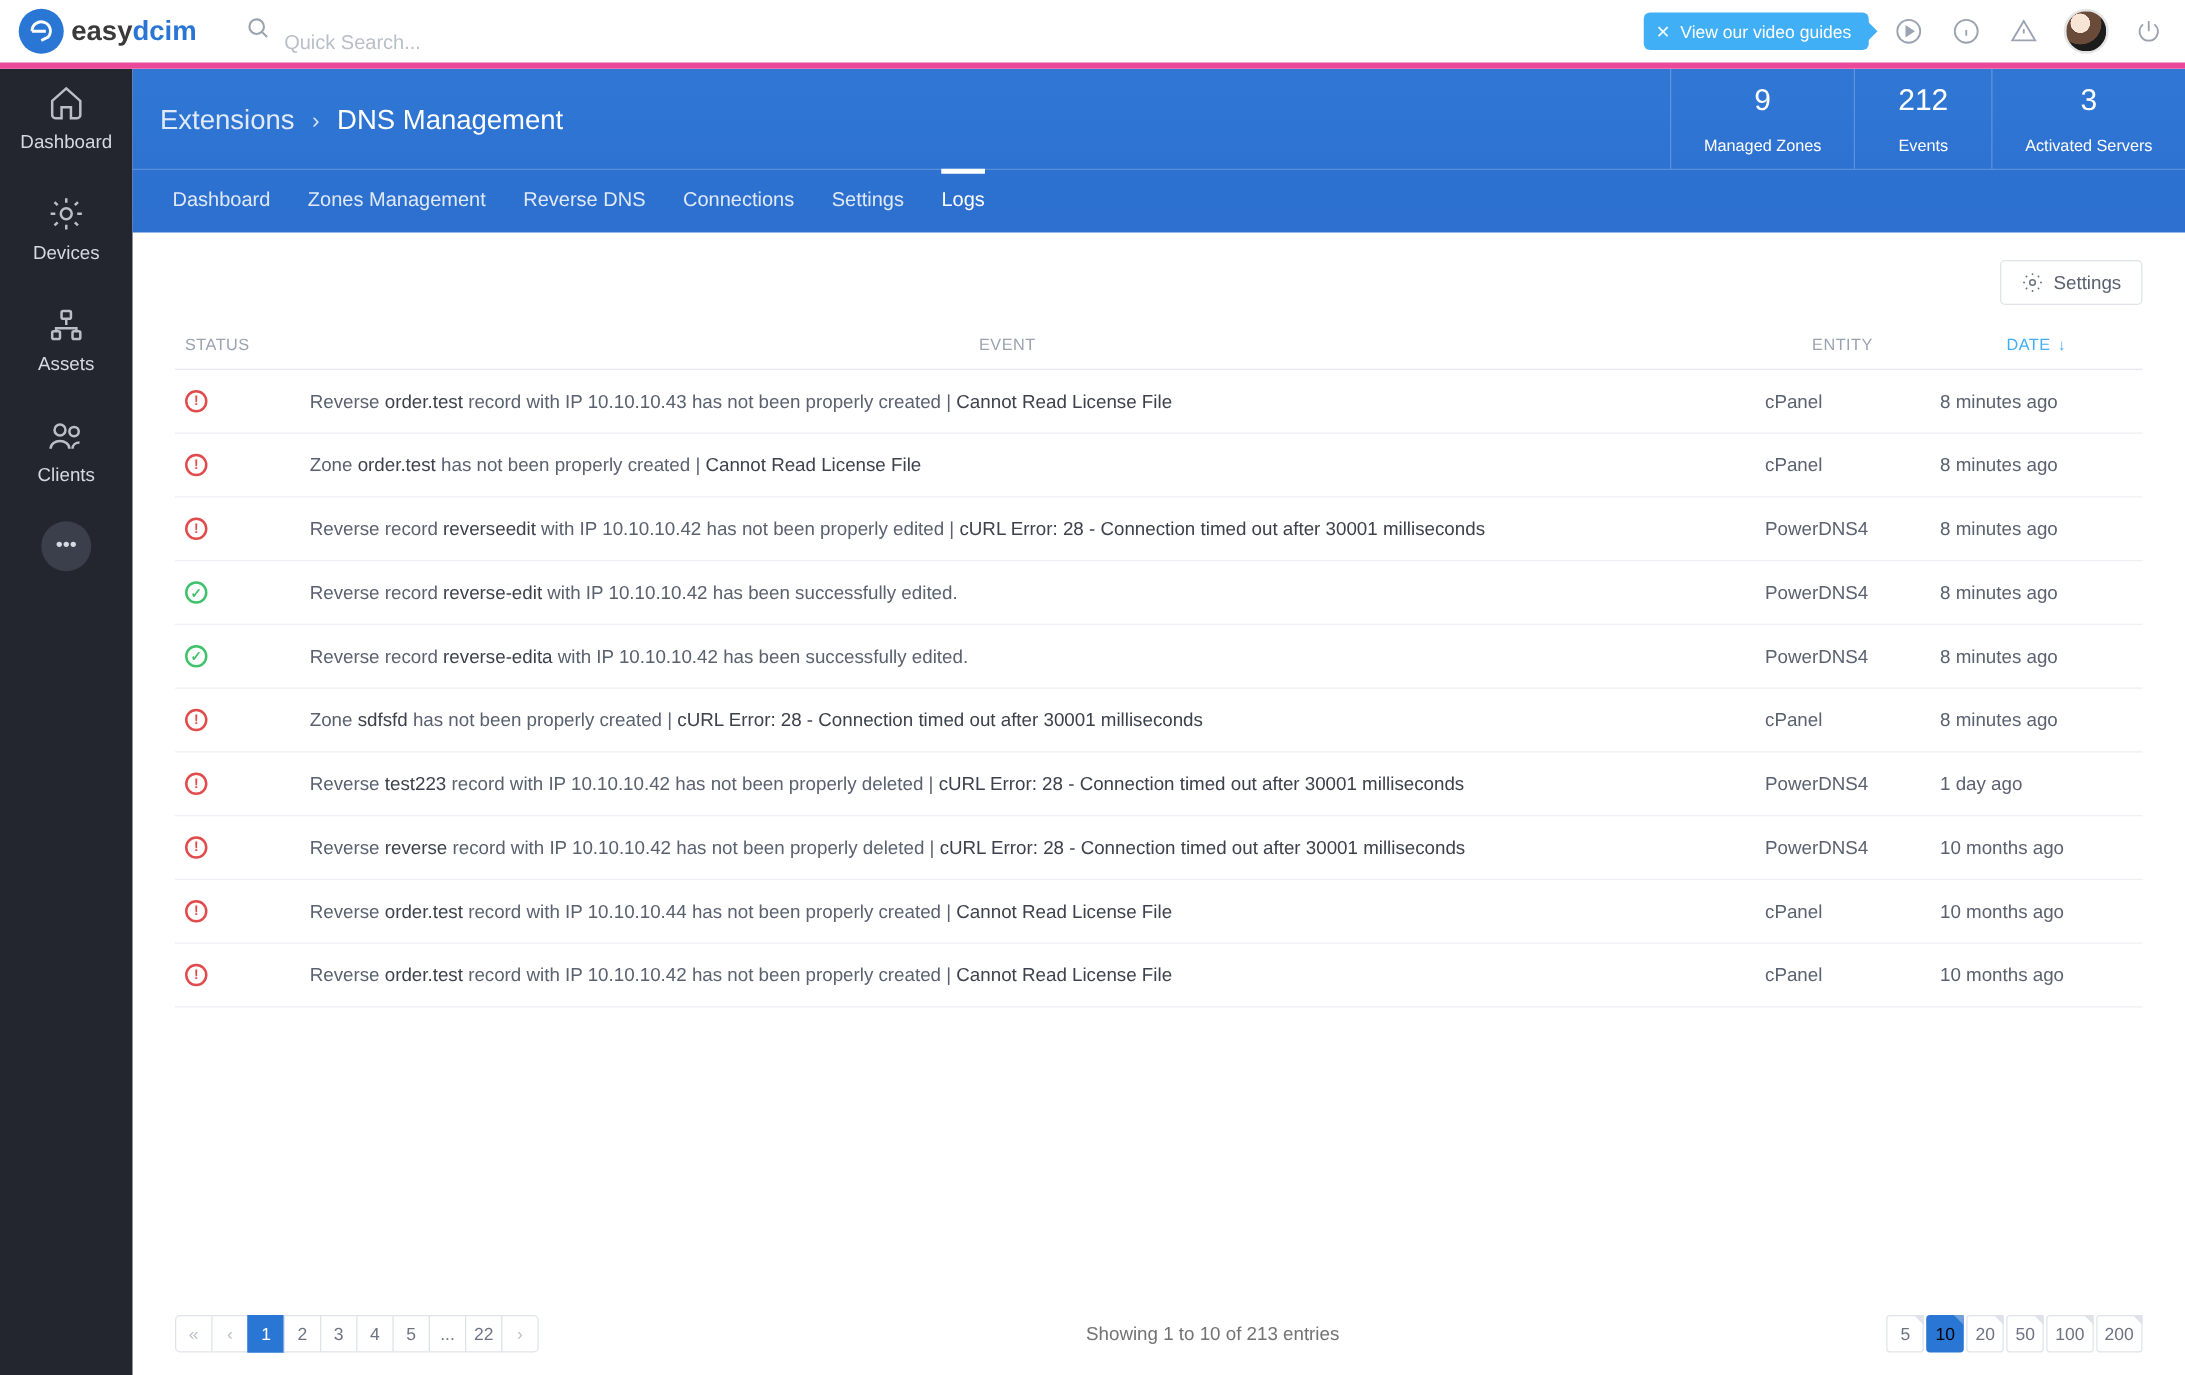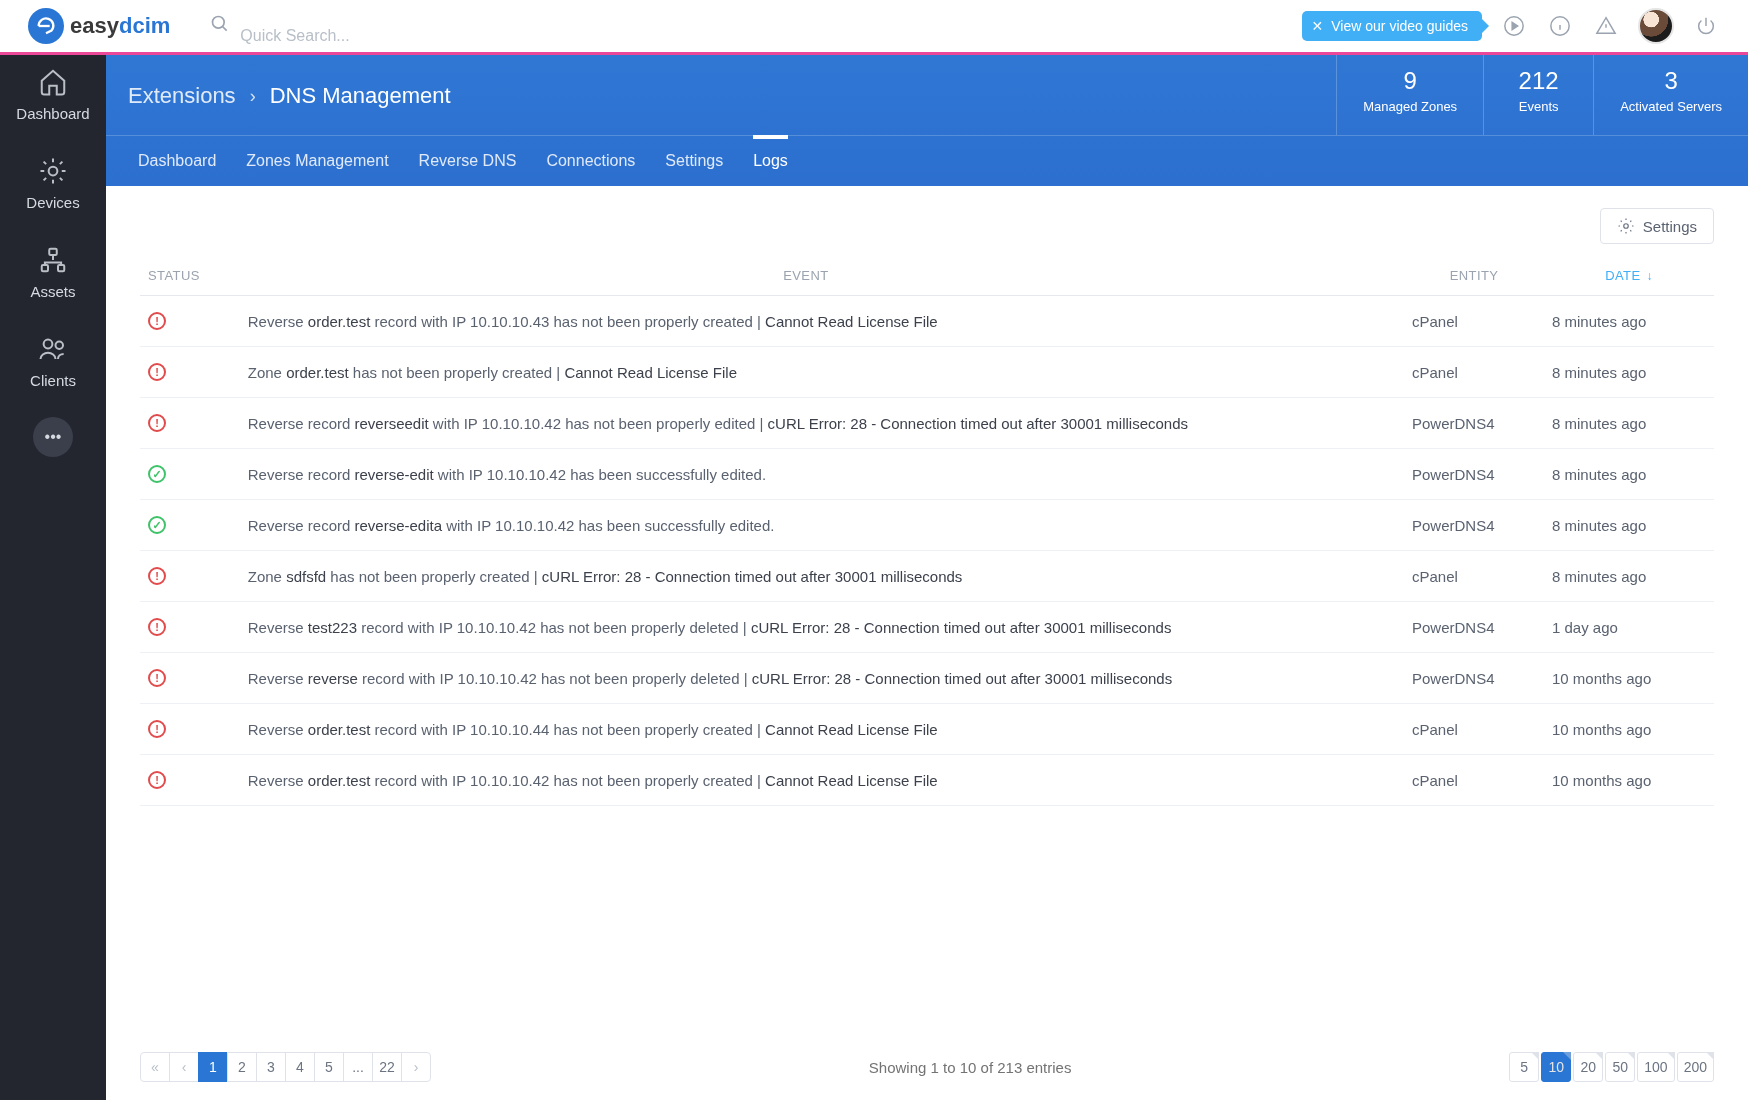--- a/index.html
+++ b/index.html
@@ -1,20 +1,20 @@
 <!DOCTYPE html>
 <html><head>
   <meta charset="utf-8">
   <style>
     * { margin: 0; padding: 0; box-sizing: border-box; font-family: -apple-system, BlinkMacSystemFont, 'Segoe UI', Arial, sans-serif; }
     body { background: #fff; width: 1748px; height: 1100px; overflow: hidden; }
     .app { display: flex; height: 1100px; }
     
     
-    .topbar { position: absolute; top: 0; left: 0; right: 0; height: 55px; background: #fff; display: flex; align-items: center; padding: 0 28px; z-index: 10; border-bottom: 3px solid #ec4899; }
+    .topbar { position: absolute; top: 0; left: 0; right: 0; height: 55px; background: #fff; display: flex; align-items: center; padding: 0 15px; z-index: 10; border-bottom: 5px solid #ec4899; }
     .logo { display: flex; align-items: center; gap: 6px; margin-right: 40px; }
     .logo-circle { width: 36px; height: 36px; border-radius: 50%; background: #2976d4; display: flex; align-items: center; justify-content: center; }
     .logo-circle svg { width: 22px; height: 22px; }
     .logo-text { font-size: 22px; font-weight: 600; color: #3a3a3a; }
     .logo-text .accent { color: #2976d4; }
     .search-wrap { display: flex; align-items: center; gap: 10px; color: #9aa3af; }
     .search-input { border: none; outline: none; font-size: 16px; color: #333; width: 300px; margin-top: 20px; }
     .search-input::placeholder { color: #b8bfc8; }
     .topbar-right { margin-left: auto; display: flex; align-items: center; gap: 18px; }
     .video-guides { background: #41aff5; color: #fff; height: 30px; padding: 0 14px 0 10px; border-radius: 5px; display: flex; align-items: center; gap: 8px; font-size: 14px; font-weight: 500; position: relative; }
@@ -35,21 +35,21 @@
     .main { flex: 1; display: flex; flex-direction: column; padding-top: 55px; }
     .blue-header { background: linear-gradient(180deg, #3077d4 0%, #2c6fcf 100%); color: #fff; }
     .bh-row1 { display: flex; align-items: center; }
     .breadcrumb { display: flex; align-items: center; gap: 14px; padding: 24px 22px 22px; font-size: 22px; flex: 1; }
     .breadcrumb .ext { opacity: .85; }
     .breadcrumb .chev { opacity: .8; font-size: 18px; }
     .breadcrumb .curr { font-weight: 500; }
     .stats { display: flex; height: 80px; }
     .stat { text-align: center; padding: 14px 26px 0; border-left: 1px solid rgba(255,255,255,.22); min-width: 110px; }
     .stat .num { font-size: 24px; font-weight: 500; line-height: 1; }
-    .stat .lab { font-size: 13px; margin-top: 6px; }
+    .stat .lab { font-size: 13px; margin-top: 16px; }
     .bh-row2 { display: flex; gap: 30px; padding: 0 32px; border-top: 1px solid rgba(255,255,255,.2); }
     .tab { padding: 16px 0; font-size: 16px; opacity: .85; cursor: pointer; position: relative; }
     .tab.active { opacity: 1; }
     .tab.active::before { content: ""; position: absolute; top: -1px; left: 0; right: 0; height: 4px; background: #fff; }
 
     
     .content { flex: 1; padding: 22px 34px 18px; display: flex; flex-direction: column; position: relative; }
     .settings-btn { position: absolute; right: 34px; top: 22px; border: 1px solid #dfe3e9; background: #fff; border-radius: 4px; padding: 8px 16px; display: flex; align-items: center; gap: 8px; color: #5a6270; cursor: pointer; font-size: 15px; }
     .settings-btn svg { width: 18px; height: 18px; }
 
@@ -72,21 +72,21 @@
     .pager { display: flex; align-items: center; gap: 0; }
     .pager .pg { min-width: 30px; height: 30px; display: flex; align-items: center; justify-content: center; border: 1px solid #dfe3e9; background: #fff; color: #6c7482; font-size: 14px; cursor: pointer; margin-left: -1px; }
     .pager .pg:first-child { border-top-left-radius: 4px; border-bottom-left-radius: 4px; margin-left: 0; }
     .pager .pg:last-child { border-top-right-radius: 4px; border-bottom-right-radius: 4px; }
     .pager .pg.active { background: #2976d4; border-color: #2976d4; color: #fff; }
     .pager .pg.nav { color: #b8bfc8; width: 26px; }
     .footer-info { font-size: 15px; color: #737373; }
     .page-size { display: flex; gap: 2px; }
     .ps { min-width: 30px; height: 30px; padding: 0 6px; display: flex; align-items: center; justify-content: center; border: 1px solid #dfe3e9; background: #fff; color: #6c7482; font-size: 14px; cursor: pointer; border-radius: 3px; position: relative; }
     .ps::before { content: ""; position: absolute; top: -1px; right: -1px; width: 0; height: 0; border-top: 8px solid #dfe3e9; border-left: 8px solid transparent; }
-    .ps.active { background: #2976d4; border-color: #2976d4; color: #e5e5e5; }
+    .ps.active { background: #2976d4; border-color: #2976d4; color: #000000; }
     .ps.active::before { border-top-color: #6fa0dc; }
   </style>
 </head>
 <body>
 
 <div class="topbar">
   <div class="logo">
     <div class="logo-circle">
       <svg viewBox="0 0 24 24" fill="none" stroke="#fff" stroke-width="2.5">
           <path d="M4 12a8 8 0 1 1 14 5l-6 3"></path>

